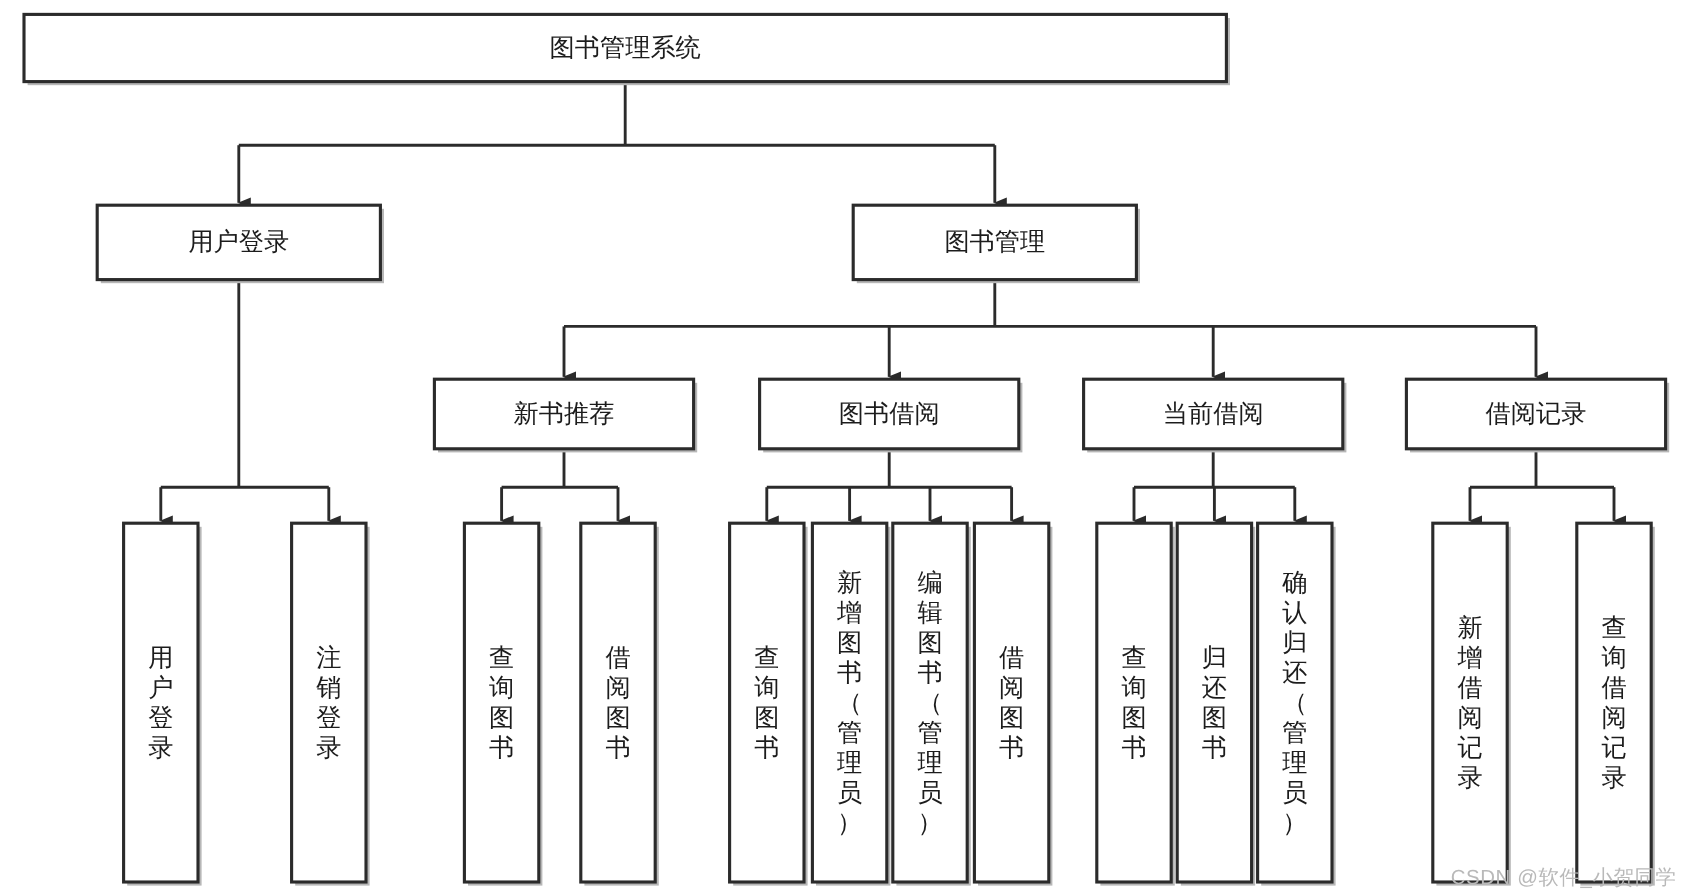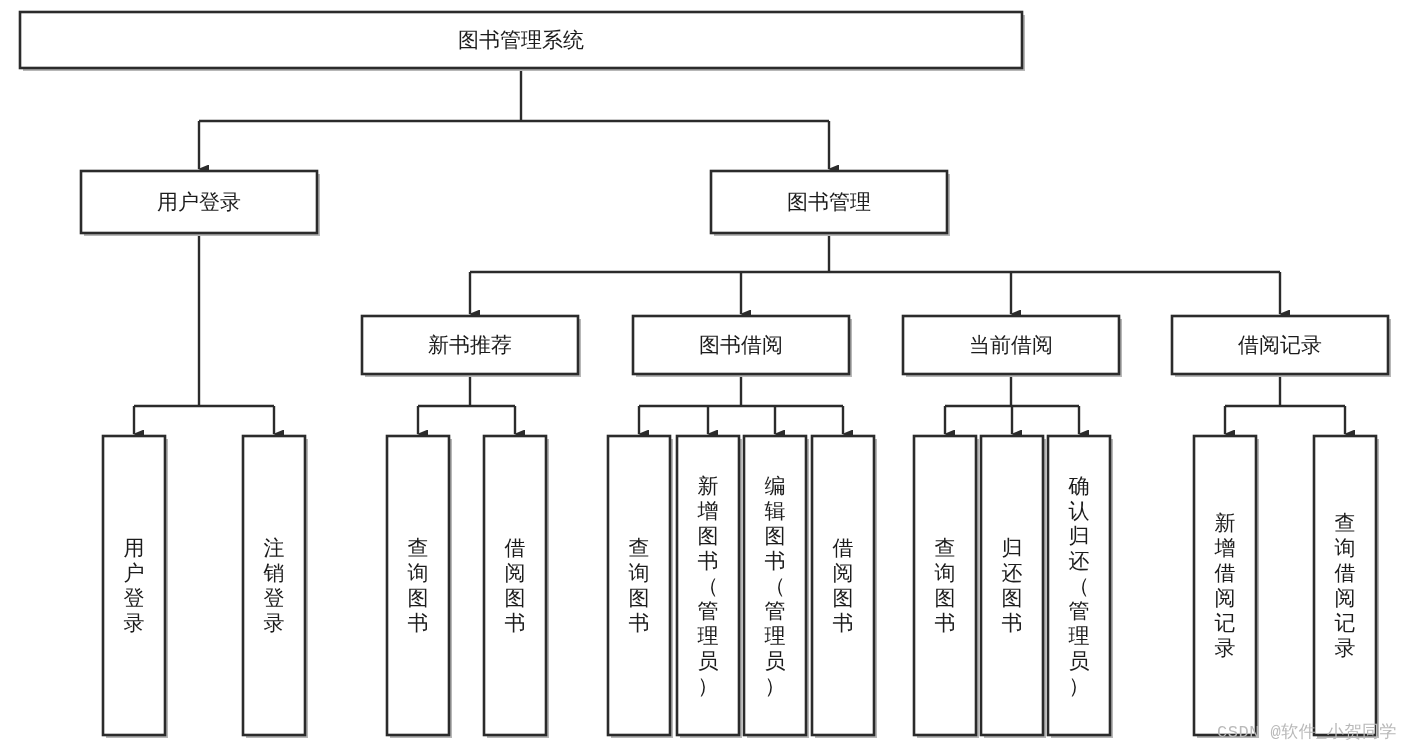--- a/index.html
+++ b/index.html
@@ -51,21 +51,21 @@
   .node-label-v {
     font-family: "Liberation Sans", "DejaVu Sans", sans-serif;
     font-size: 21px;
     fill: #1c1c1c;
     text-anchor: middle;
   }
   .watermark {
     position: absolute;
     right: 8px;
     bottom: 4px;
-    font-family: Liberation Mono, monospace;
+    font-family: Liberation Sans, sans-serif;
     font-size: 17px;
     color: #b9b9b9;
     white-space: nowrap;
     letter-spacing: 0.5px;
   }
 </style>
 </head>
 <body>
 
 <div id="diagram-root">

